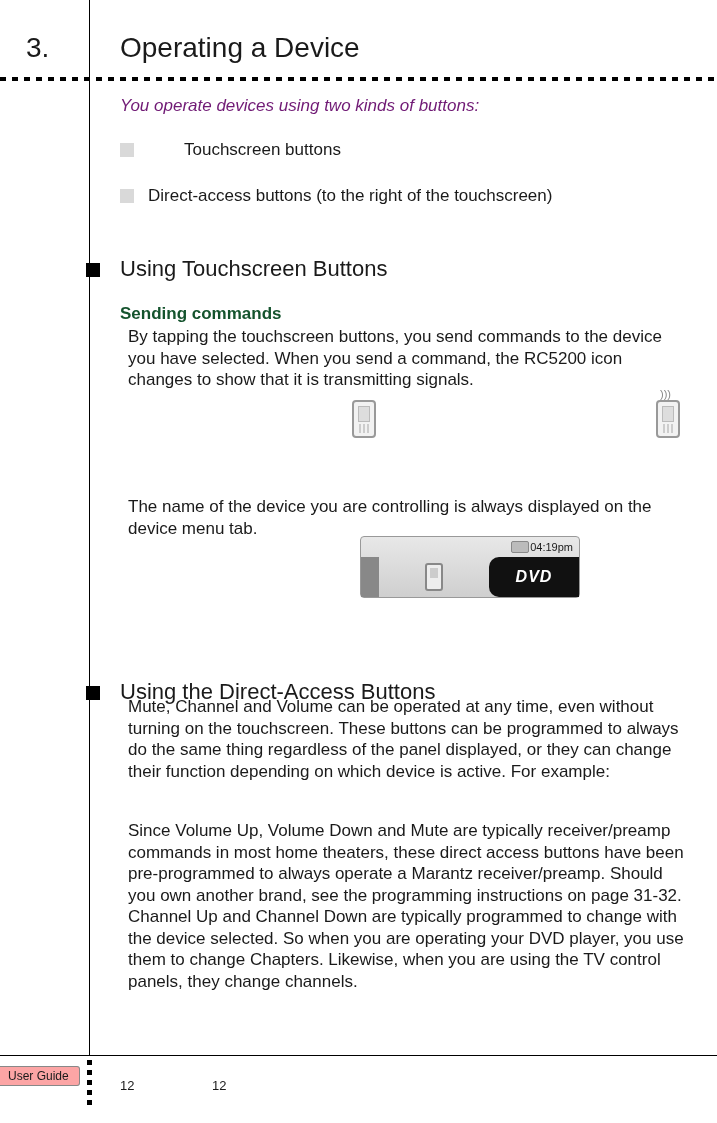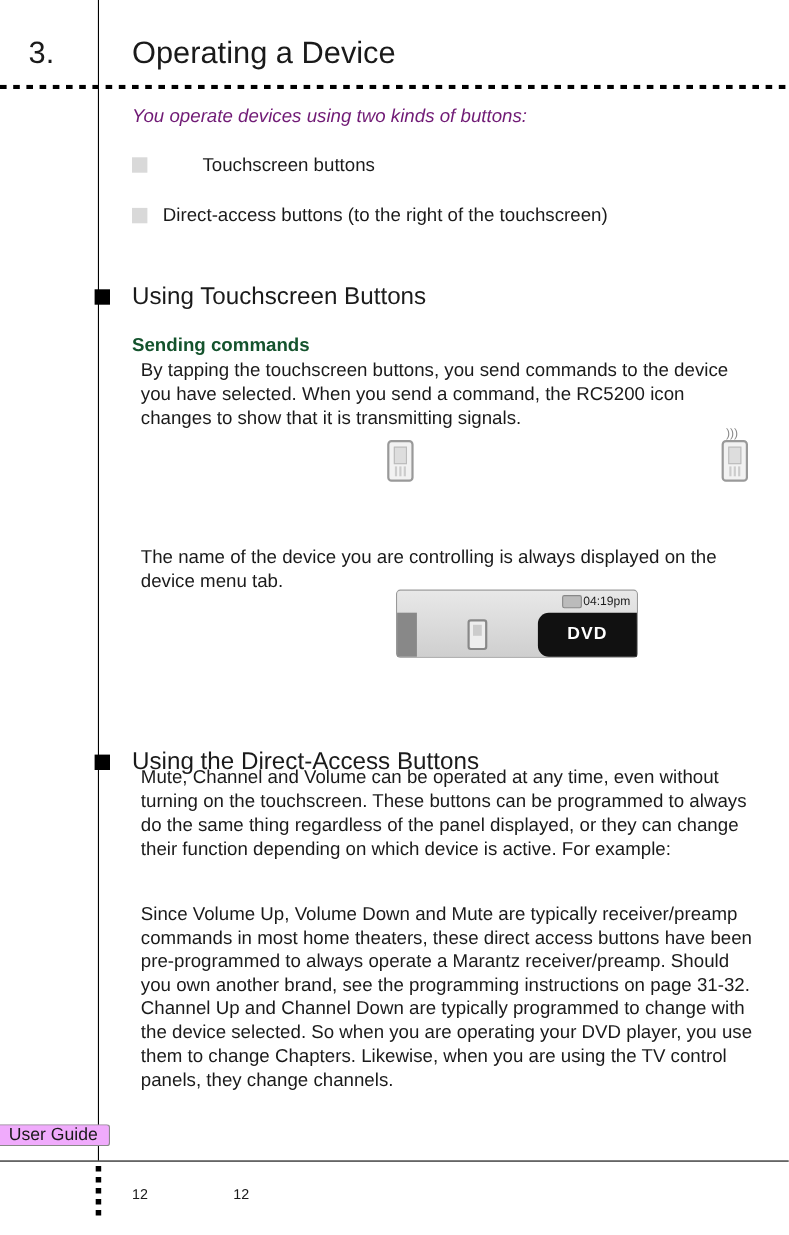--- a/index.html
+++ b/index.html
@@ -196,34 +196,35 @@
   }
   .menutab .mid .dev::before {
     content:''; position:absolute; top:3px;left:3px;right:3px;height:10px;background:#ccc;
   }
   .menutab .lbl {
     width: 90px;
     background: #111;
     color: #fff;
     font-size: 16px;
     font-weight: bold;
+    font-style: italic;
     display:flex; align-items:center; justify-content:center;
     border-radius: 10px 0 0 10px;
     letter-spacing: 1px;
   }
 
   .footer-tab {
     position: absolute;
-    top: 1022px;
+    top: 1066px;
     left: 0;
     height: 20px;
     padding: 0 10px 0 8px;
-    font-size: 16px;
-    color: #1a1a1a;
-    background: #f0abfc;
+    font-size: 12px;
+    color: #1a1a1a;
+    background: #fca5a5;
     border: 1px solid #888;
     border-left: none;
     display: flex; align-items: center;
     border-radius: 0 3px 3px 0;
   }
   .hline {
     position: absolute;
     top: 1055px;
     left: 0;
     width: 717px;

